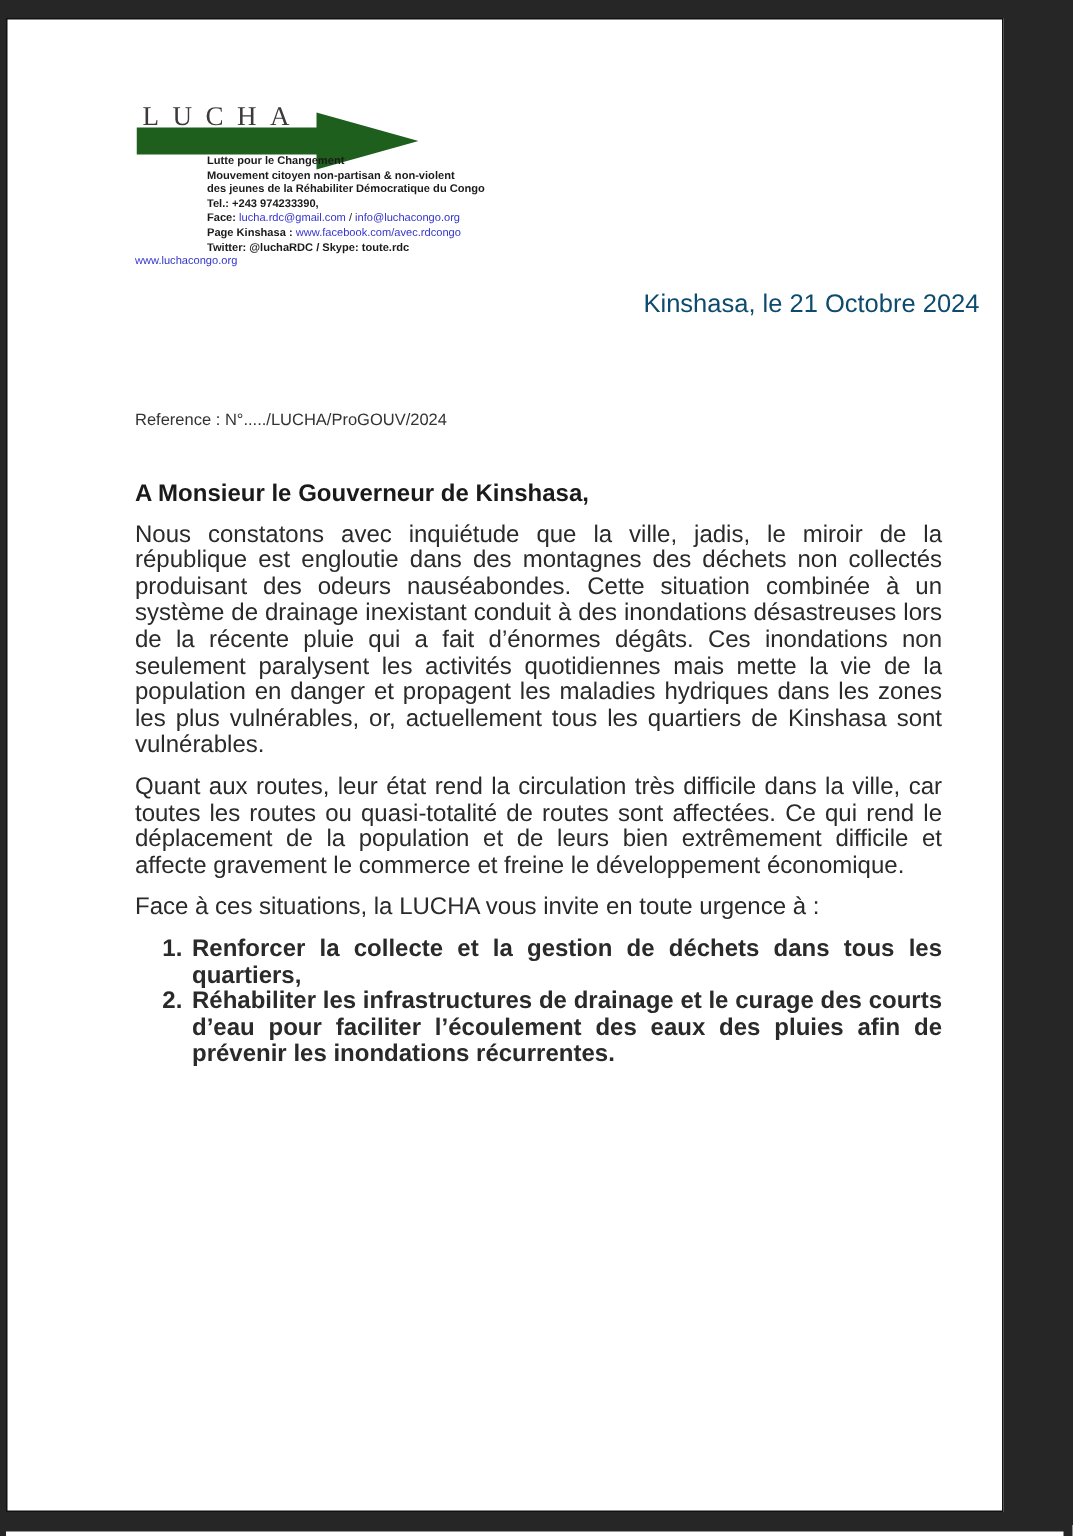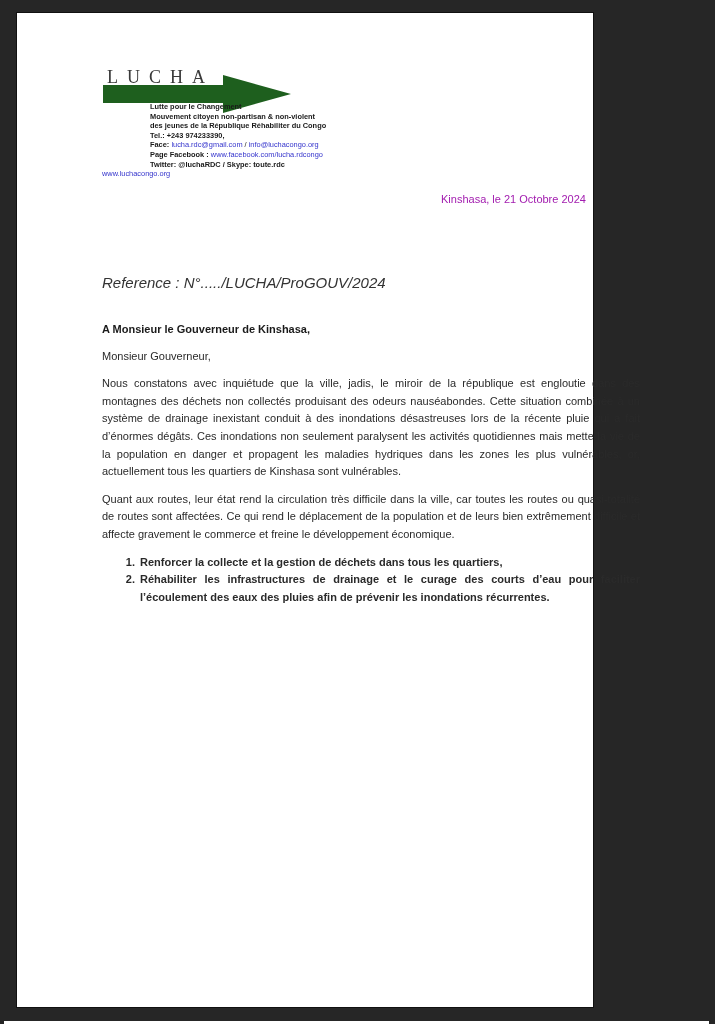--- a/index.html
+++ b/index.html
@@ -3,44 +3,43 @@
 <meta charset="utf-8">
 <style>
   html, body { margin: 0; padding: 0; }
   body {
     width: 715px; height: 1024px; overflow: hidden;
     background: #262626;
     position: relative;
     font-family: "Liberation Sans", sans-serif;
   }
   .page {
-    position: absolute; left: 4px; top: 12px; width: 578px; height: 996px;
+    position: absolute; left: 4px; top: 12px; width: 665px; height: 996px;
     background: #ffffff;
     border: 1px solid #111;
     box-sizing: border-box;
-    margin-left: 12px;
   }
   .page2 {
     position: absolute; left: 4px; top: 1021px; width: 705px; height: 20px;
     background: #ffffff;
   }
   .logo { position: absolute; left: 86px; top: 54px; width: 200px; height: 50px; }
   .logo-text {
     position: absolute; left: 4px; top: 0px;
     font-family: "Liberation Serif", serif; font-size: 18px; letter-spacing: 9px;
     color: #3a3a3a;
   }
   .org { position: absolute; left: 89px; top: 101px; font-size: 7.4px; line-height: 9.6px; color: #1a1a1a; }
   .org .b { font-weight: bold; padding-left: 48px; }
   .org a { color: #3333cc; font-weight: normal; }
-  .date { position: absolute; left: 428px; top: 192px; font-size: 11px; color: #a21caf; }
-  .ref { position: absolute; left: 89px; top: 273px; font-size: 15px; color: #333; font-style: italic; }
+  .date { position: absolute; left: 428px; top: 192px; font-size: 17px; color: #0c4a6e; }
+  .ref { position: absolute; left: 89px; top: 273px; font-size: 11px; color: #333; }
   .body-text {
     position: absolute; left: 89px; top: 320px; width: 538px;
-    font-size: 11px; line-height: 17.6px; color: #2a2a2a; text-align: justify;
+    font-size: 16px; line-height: 17.6px; color: #2a2a2a; text-align: justify;
   }
   .body-text p { margin: 0 0 10px 0; }
   .bold { font-weight: bold; color: #1a1a1a; }
   .addr { margin-bottom: 9px !important; }
   ol { margin: 0; padding-left: 36px; }
   ol li { padding-left: 2px; font-weight: bold; }
 </style>
 </head>
 <body>
 
@@ -49,42 +48,42 @@
   <div class="logo">
     <svg width="200" height="50" style="position:absolute;left:0;top:0">
       <polygon points="0,18 120,18 120,8 188,27 120,46 120,36 0,36" fill="#1e5f1e"></polygon>
     </svg>
     <span class="logo-text">LUCHA</span>
   </div>
 
   <div class="org" style="left:85px; top:89px;">
     <div class="b">Lutte pour le Changement</div>
     <div class="b">Mouvement citoyen non-partisan &amp; non-violent</div>
-    <div class="b">des jeunes de la République Réhabiliter du Congo</div>
+    <div class="b">des jeunes de la Réhabiliter Démocratique du Congo</div>
     <div class="b">Tel.: +243 974233390,</div>
     <div class="b">
       <span>Face:</span>
       <a>lucha.rdc@gmail.com</a><span style="font-weight:normal"> / </span><a>info@luchacongo.org</a>
     </div>
     <div class="b">
-      <span>Page Facebook :</span>
-      <a>www.facebook.com/lucha.rdcongo</a>
+      <span>Page Kinshasa :</span>
+      <a>www.facebook.com/avec.rdcongo</a>
     </div>
     <div class="b">Twitter: @luchaRDC / Skype: toute.rdc</div>
     <div><a>www.luchacongo.org</a></div>
   </div>
 
   <div class="date" style="left:424px; top:180px;">Kinshasa, le 21 Octobre 2024</div>
   <div class="ref" style="left:85px; top:261px;">Reference : N°...../LUCHA/ProGOUV/2024</div>
 
   <div class="body-text" style="left:85px; top:308px;">
     <p class="bold addr">A Monsieur le Gouverneur de Kinshasa,</p>
-    <p>Monsieur Gouverneur,</p>
     <p>Nous constatons avec inquiétude que la ville, jadis, le miroir de la république est engloutie dans des montagnes des déchets non collectés produisant des odeurs nauséabondes. Cette situation combinée à un système de drainage inexistant conduit à des inondations désastreuses lors de la récente pluie qui a fait d’énormes dégâts. Ces inondations non seulement paralysent les activités quotidiennes mais mette la vie de la population en danger et propagent les maladies hydriques dans les zones les plus vulnérables, or, actuellement tous les quartiers de Kinshasa sont vulnérables.</p>
     <p>Quant aux routes, leur état rend la circulation très difficile dans la ville, car toutes les routes ou quasi-totalité de routes sont affectées. Ce qui rend le déplacement de la population et de leurs bien extrêmement difficile et affecte gravement le commerce et freine le développement économique.</p>
+    <p>Face à ces situations, la LUCHA vous invite en toute urgence à :</p>
     <ol>
       <li>Renforcer la collecte et la gestion de déchets dans tous les quartiers,</li>
       <li>Réhabiliter les infrastructures de drainage et le curage des courts d’eau pour faciliter l’écoulement des eaux des pluies afin de prévenir les inondations récurrentes.</li>
     </ol>
   </div>
 </div>
 
 <div class="page2"></div>
 
 </body></html>

